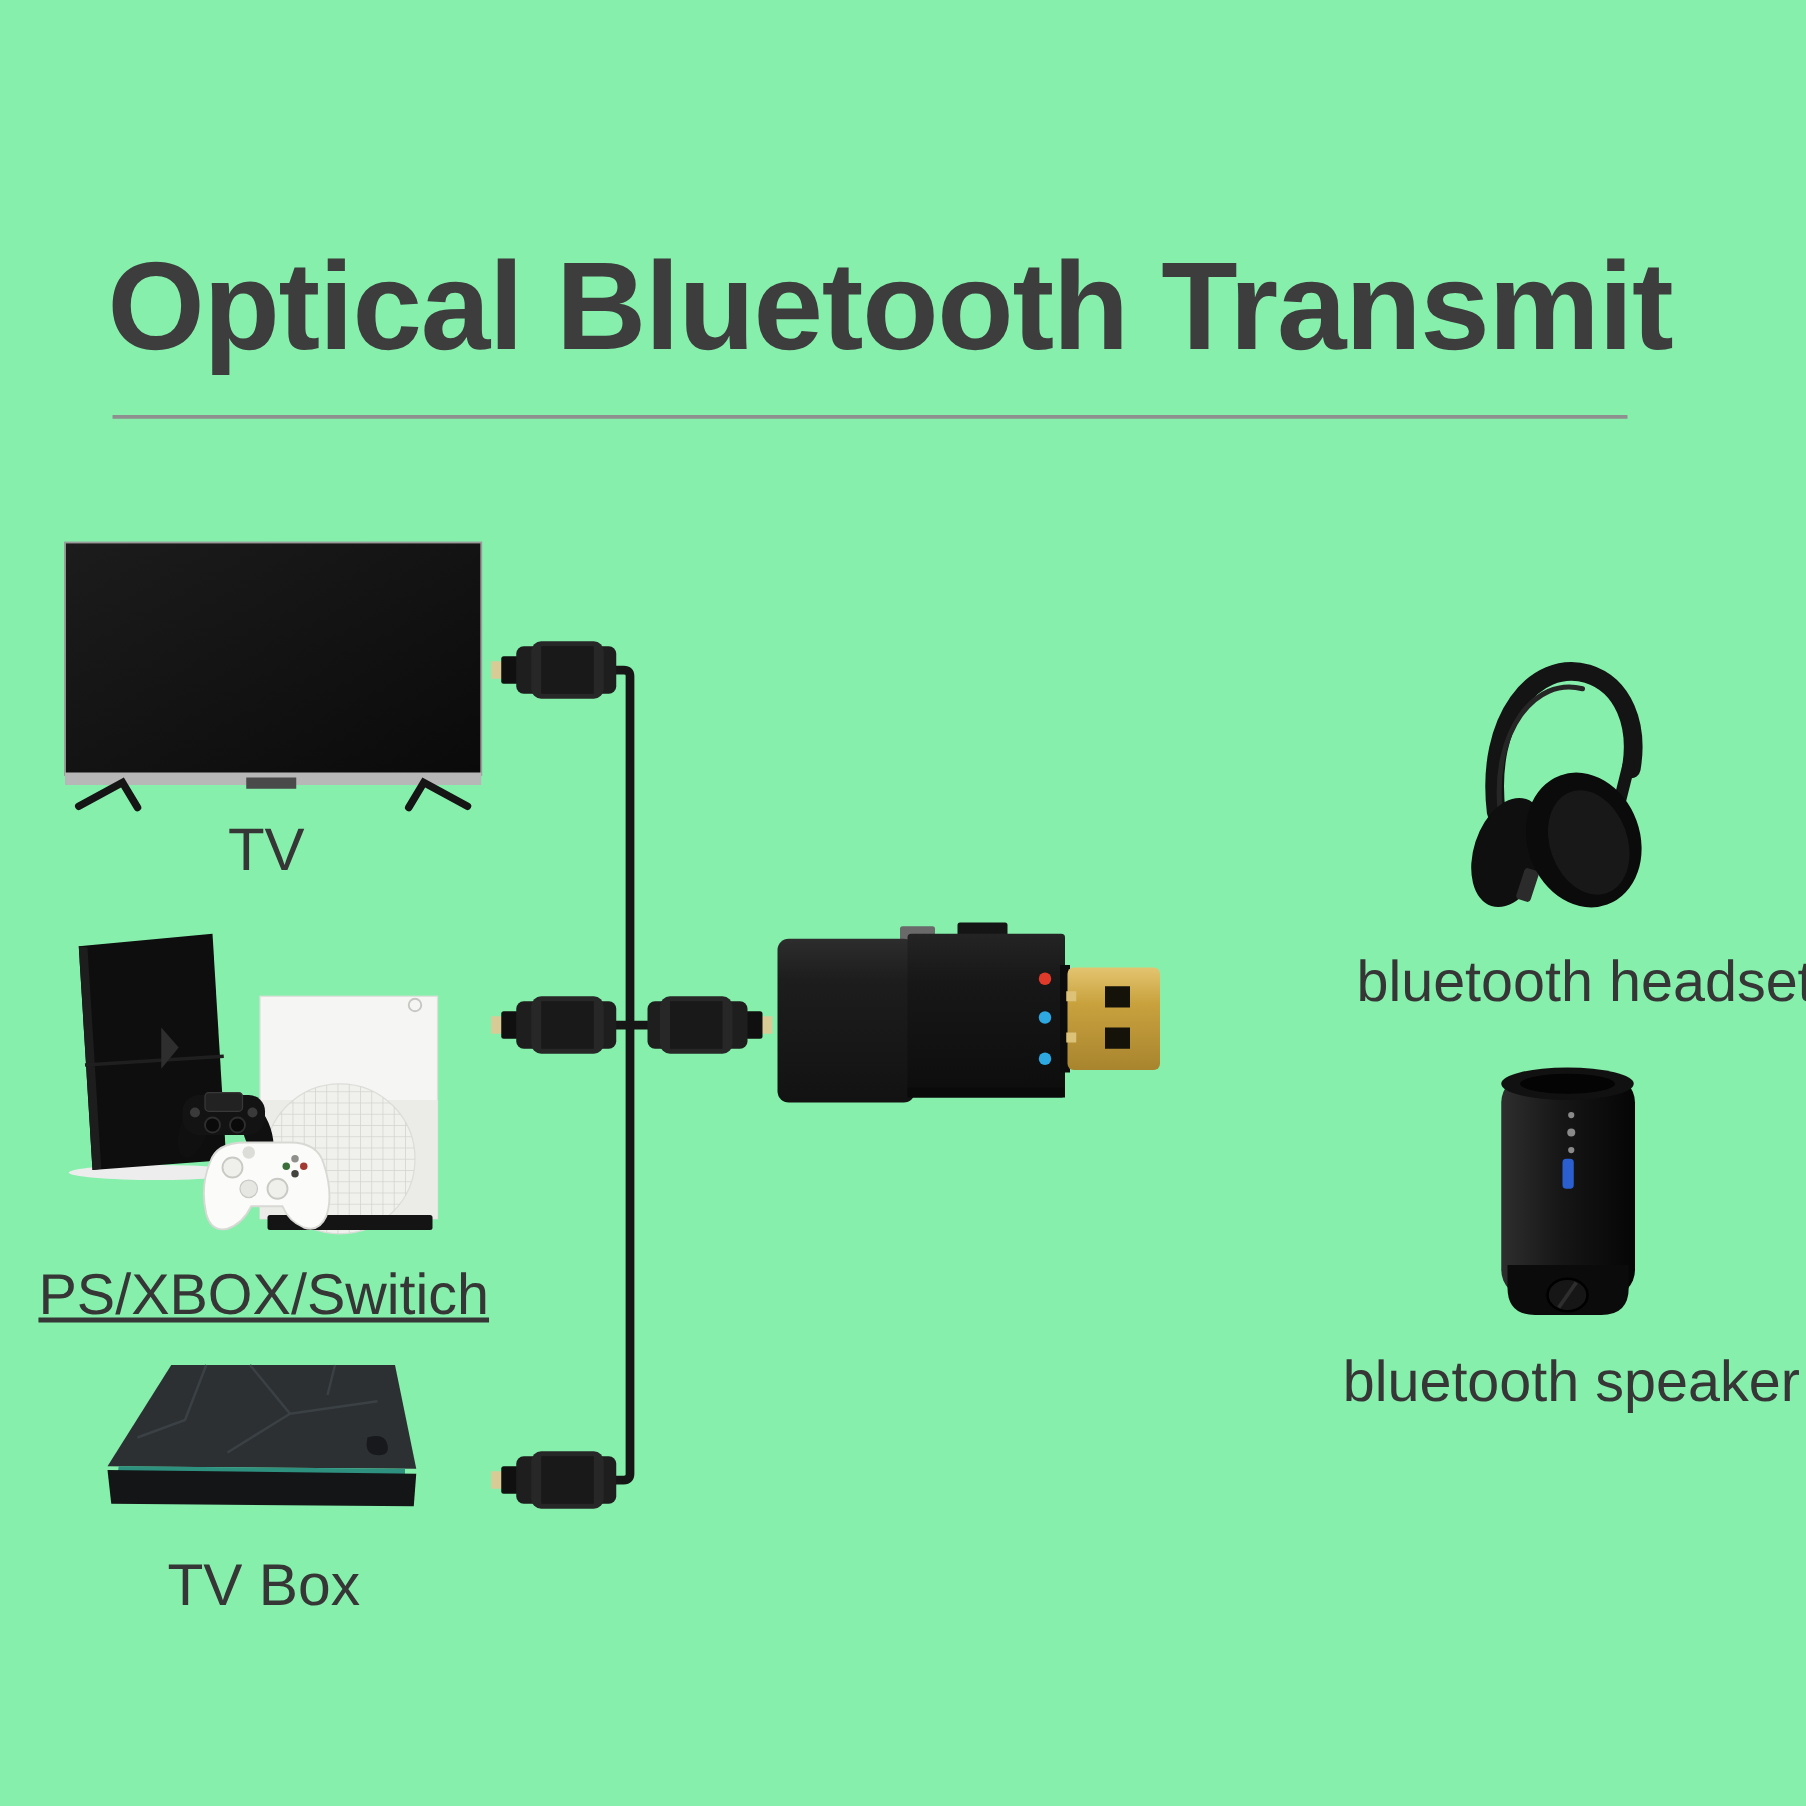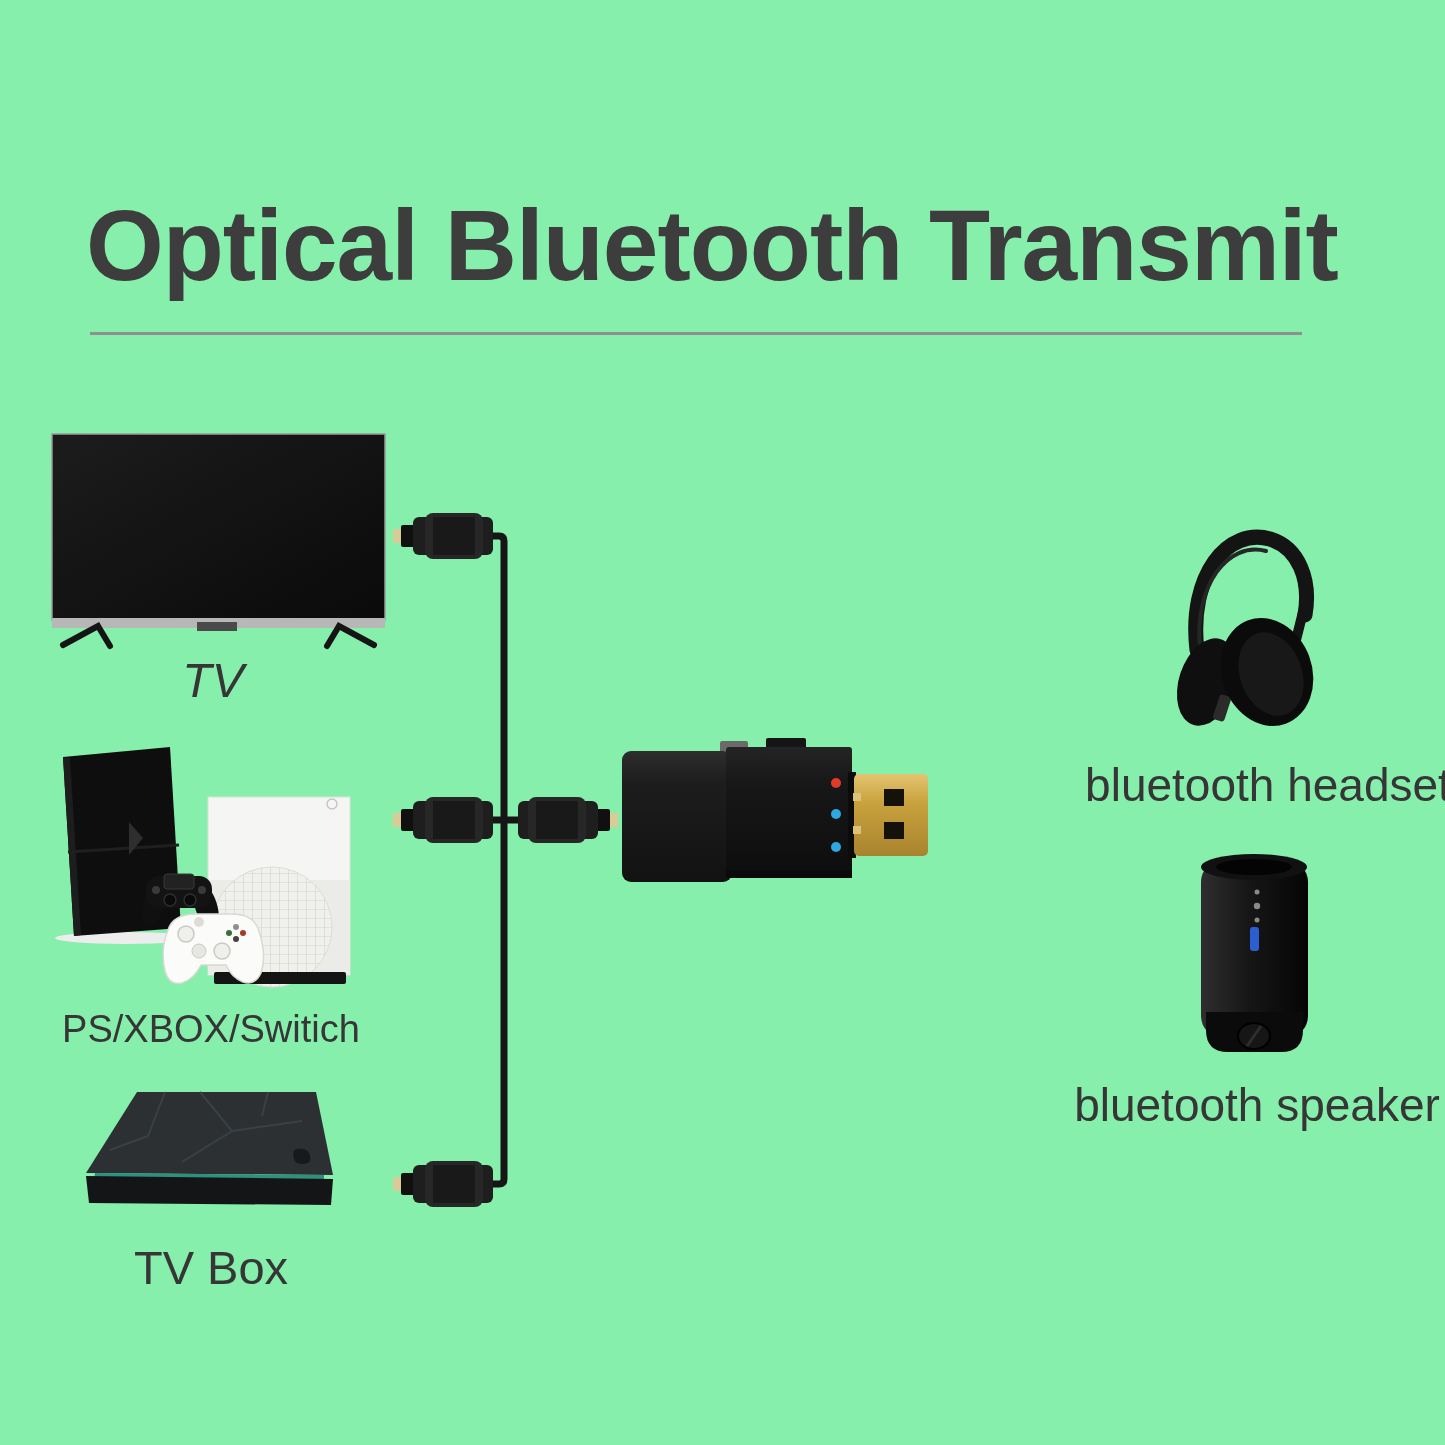--- a/index.html
+++ b/index.html
@@ -24,22 +24,22 @@
     left:90px;top:332px;
     width:1212px;height:3px;
     background:#8f8f8f;
   }
   .label{
     position:absolute;
     transform:translateX(-50%);
     color:#363636;
     white-space:nowrap;
   }
-  .lbl-tv      {left:213px; top:653px; font-size:48px;font-style:italic;}
-  .lbl-consoles{left:211px; top:1008px;font-size:38px;}
+  .lbl-tv      {left:213px; top:653px; font-size:48px;}
+  .lbl-consoles{left:211px; top:1008px;font-size:46px;text-decoration:underline;}
   .lbl-tvbox   {left:211px; top:1216px;font-size:47px;margin-top:24px;}
   .lbl-headset {left:1268px;top:758px; font-size:46px;}
   .lbl-speaker {left:1257px;top:1078px;font-size:46px;}
   .ill{position:absolute;}
 </style>
 </head>
 <body>
 
 <div id="stage">
 

